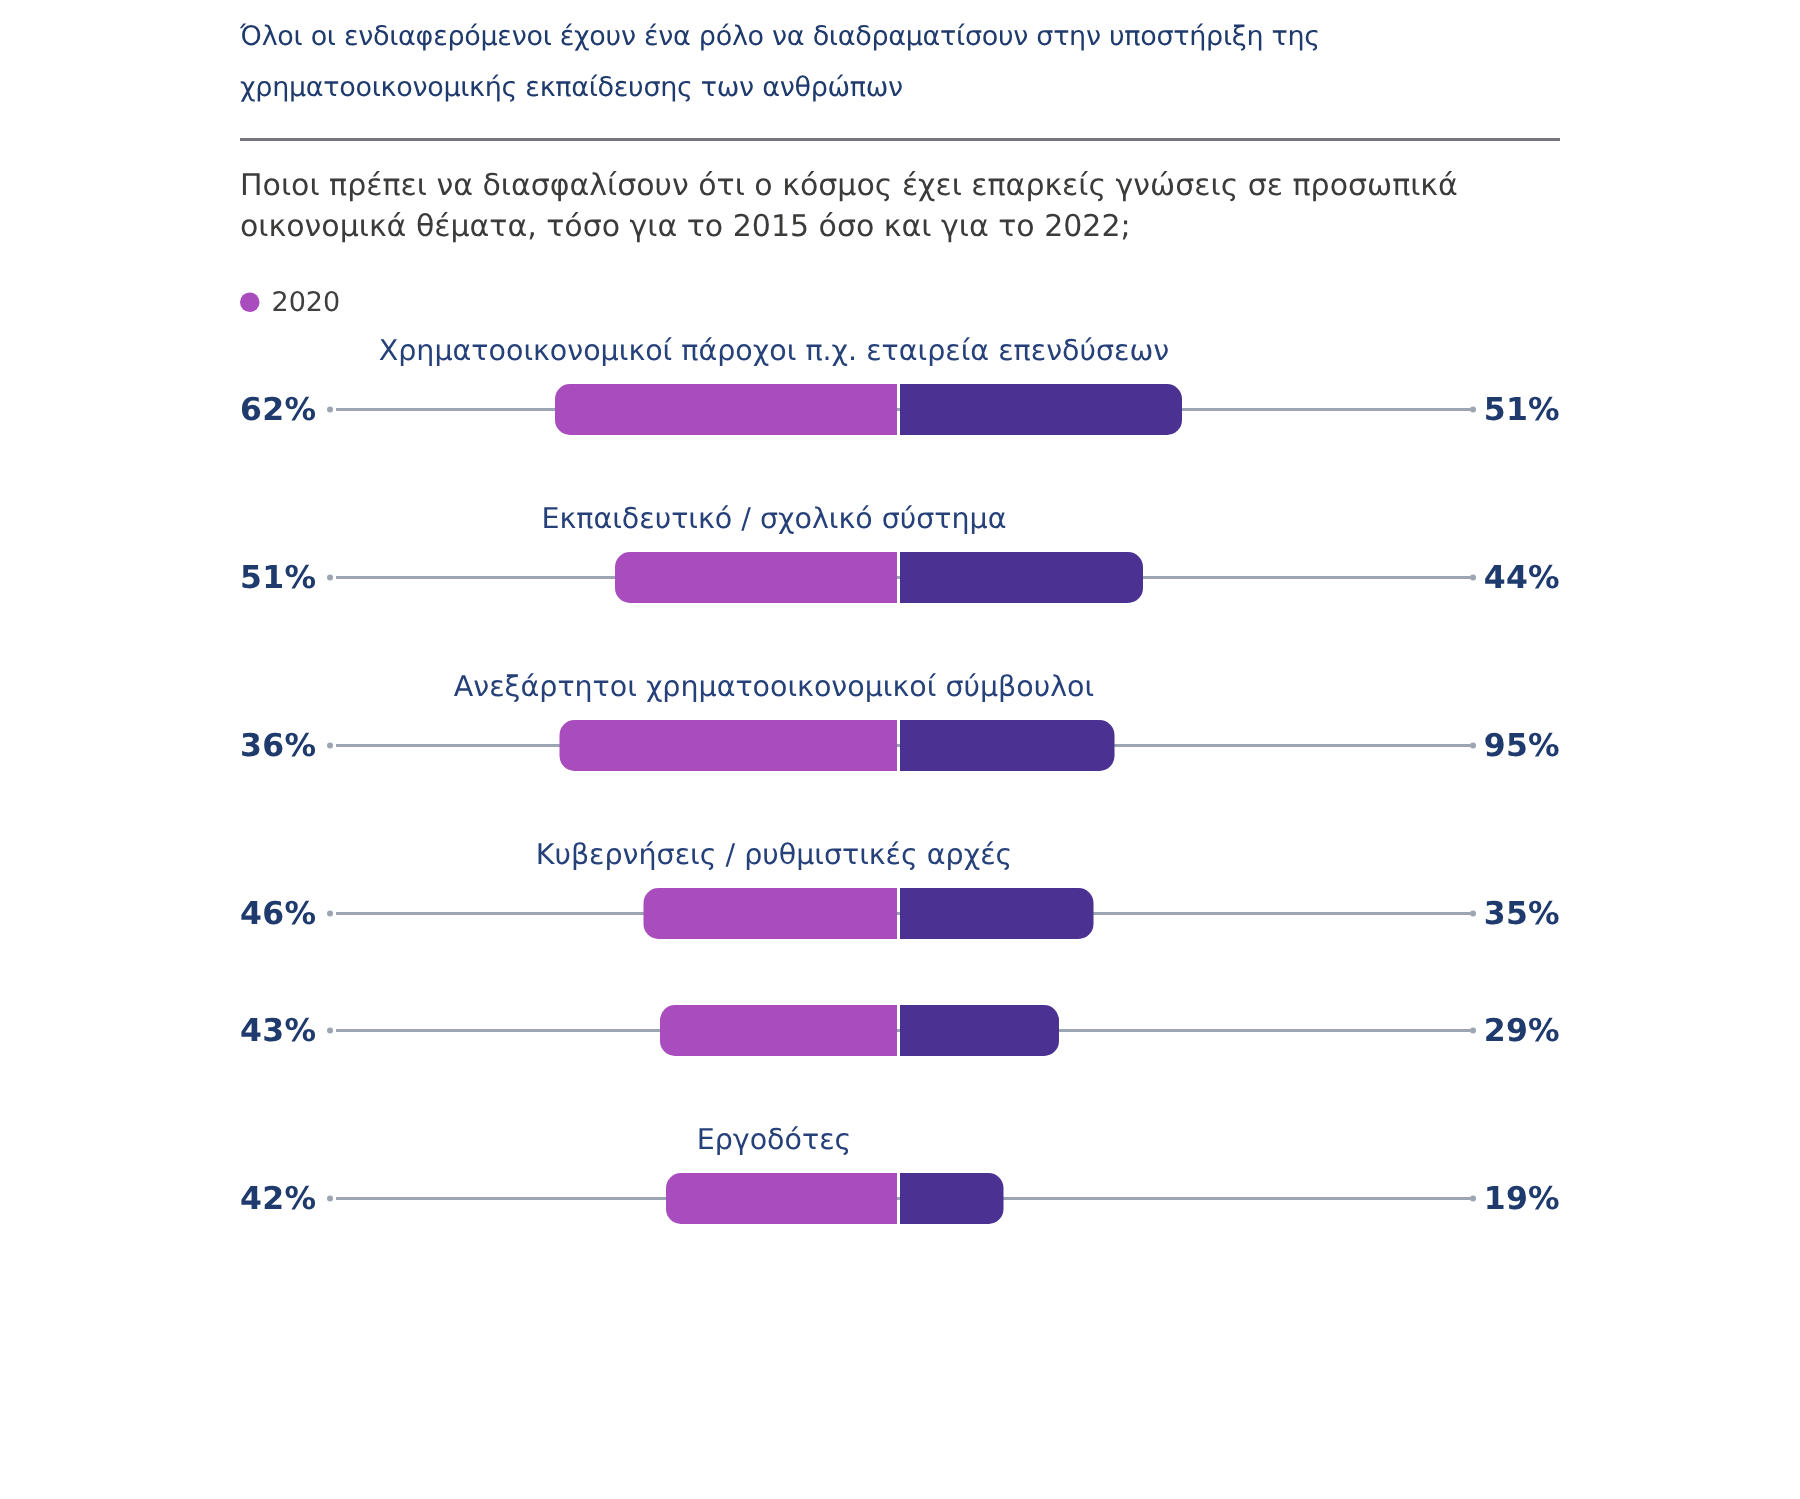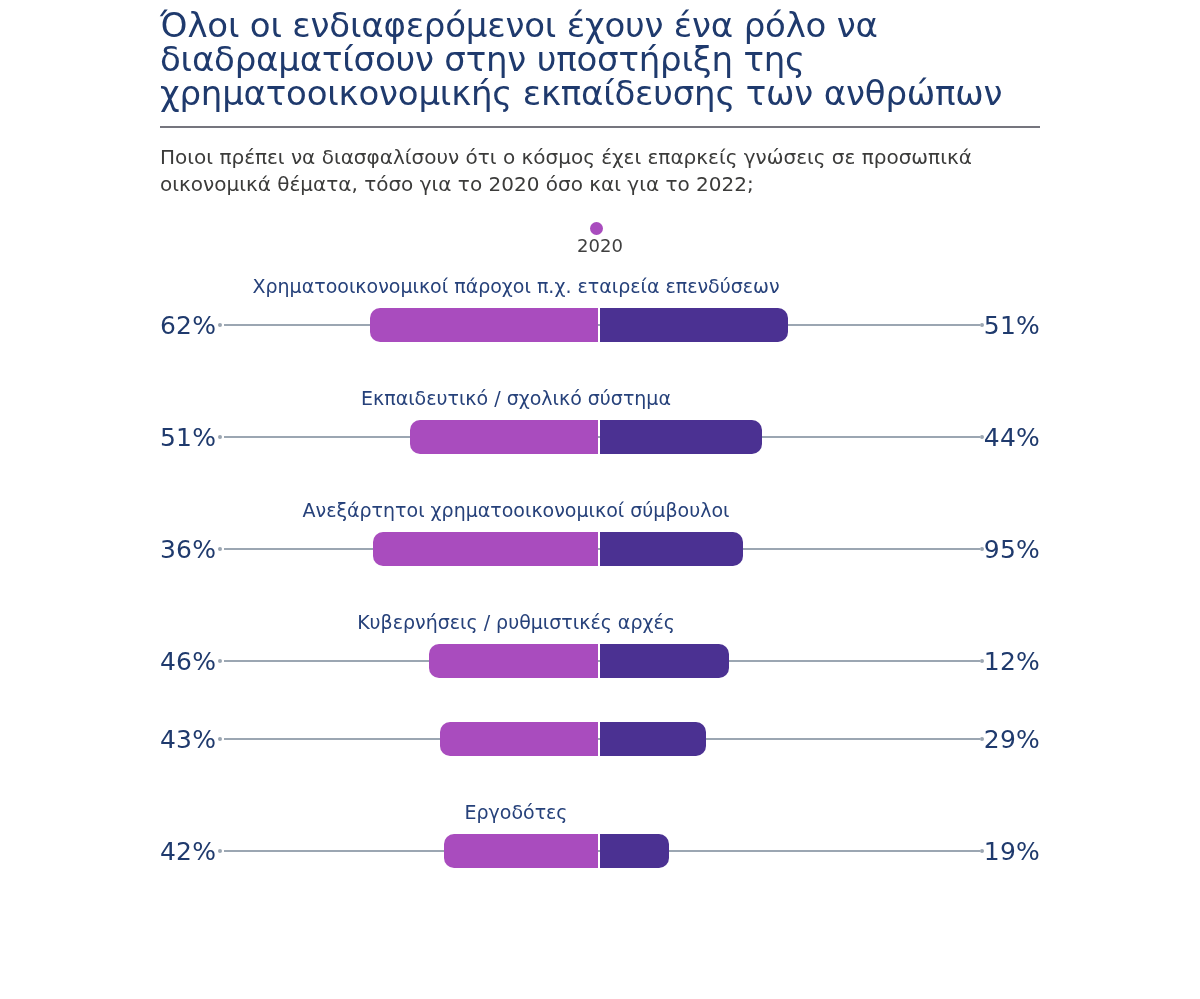--- a/index.html
+++ b/index.html
@@ -3,41 +3,41 @@
 <meta charset="utf-8">
 <style>
   html,body{margin:0;padding:0;}
   body{
     width:1200px;height:999px;background:#ffffff;overflow:hidden;position:relative;
     font-family:"DejaVu Sans","Liberation Sans",sans-serif;
     -webkit-font-smoothing:antialiased;
   }
   .header{padding:8px 160px 0 160px;}
   .title{
-    font-size:34px;line-height:34px;color:#1f3a6d;font-weight:500;
+    font-size:18px;line-height:34px;color:#1f3a6d;font-weight:500;
     max-width:880px;letter-spacing:-0.2px;
   }
   .divider{height:2px;background:#75757e;margin:16px 160px 0 160px;}
   .subtitle{
     margin:16px 160px 0 160px;font-size:20px;line-height:27px;color:#3b3b3a;
     max-width:830px;
   }
   .legend{margin:24px 160px 0 160px;}
-  .legend-item{display:flex;align-items:center;height:26px;flex-direction:column;}
+  .legend-item{display:flex;align-items:center;height:26px;}
   .legend-dot{width:13px;height:13px;border-radius:50%;margin-right:8px;flex:0 0 auto;}
   .legend-label{font-size:18px;color:#3f3f3f;}
-  .chart{margin-top:26px;width:1032px;}
+  .chart{margin-top:8px;width:1032px;}
   .row{margin-bottom:44px;}
   .cat{
     text-align:center;font-size:19px;line-height:24px;color:#26417a;height:24px;
   }
   .barline{position:relative;height:34px;margin-top:10px;width:1200px;}
   .val{
     position:absolute;top:50%;transform:translateY(-50%);
-    font-size:25px;font-weight:normal;color:#1f3a6d;letter-spacing:0.2px;
+    font-size:21px;font-weight:bold;color:#1f3a6d;letter-spacing:0.2px;
   }
   .val-left{left:160px;}
   .val-right{right:160px;text-align:right;}
   .cline{
     position:absolute;left:224px;width:756px;top:50%;height:2px;margin-top:-1px;
     background:#9ba6b2;
   }
   .cdot{
     position:absolute;width:4px;height:4px;border-radius:50%;background:#9ba6b2;
     top:50%;margin-top:-2px;
@@ -50,21 +50,21 @@
 </style>
 </head>
 <body>
 
 <div class="header">
   <div class="title">Όλοι οι ενδιαφερόμενοι έχουν ένα ρόλο να διαδραματίσουν στην υποστήριξη της χρηματοοικονομικής εκπαίδευσης των ανθρώπων</div>
 </div>
 
 <div class="divider"></div>
 
-<div class="subtitle">Ποιοι πρέπει να διασφαλίσουν ότι ο κόσμος έχει επαρκείς γνώσεις σε προσωπικά οικονομικά θέματα, τόσο για το 2020 όσο και για το 2022;</div>
+<div class="subtitle">Ποιοι πρέπει να διασφαλίσουν ότι ο κόσμος έχει επαρκείς γνώσεις σε προσωπικά οικονομικά θέματα, τόσο για το 2015 όσο και για το 2022;</div>
 
 <div class="legend">
   <div class="legend-item">
     <span class="legend-dot" style="background: rgb(169, 76, 190);"></span>
     <span class="legend-label">2020</span>
   </div>
 </div>
 
 <div class="chart" id="rows">
   <div class="row">
@@ -108,21 +108,21 @@
 
   <div class="row">
     <div class="cat">Κυβερνήσεις / ρυθμιστικές αρχές</div>
     <div class="barline">
       <div class="cline"></div>
       <div class="cdot cdot-left"></div>
       <div class="cdot cdot-right"></div>
       <div class="seg seg-left" style="left: 428.8px; width: 169.2px; background: rgb(169, 76, 190);"></div>
       <div class="seg seg-right" style="left: 600px; width: 128.5px; background: rgb(75, 49, 146);"></div>
       <div class="val val-left">46%</div>
-      <div class="val val-right">12%</div>
+      <div class="val val-right">35%</div>
     </div>
   </div>
 
   <div class="row">
     <div class="barline">
       <div class="cline"></div>
       <div class="cdot cdot-left"></div>
       <div class="cdot cdot-right"></div>
       <div class="seg seg-left" style="left: 439.9px; width: 158.1px; background: rgb(169, 76, 190);"></div>
       <div class="seg seg-right" style="left: 600px; width: 106.3px; background: rgb(75, 49, 146);"></div>

